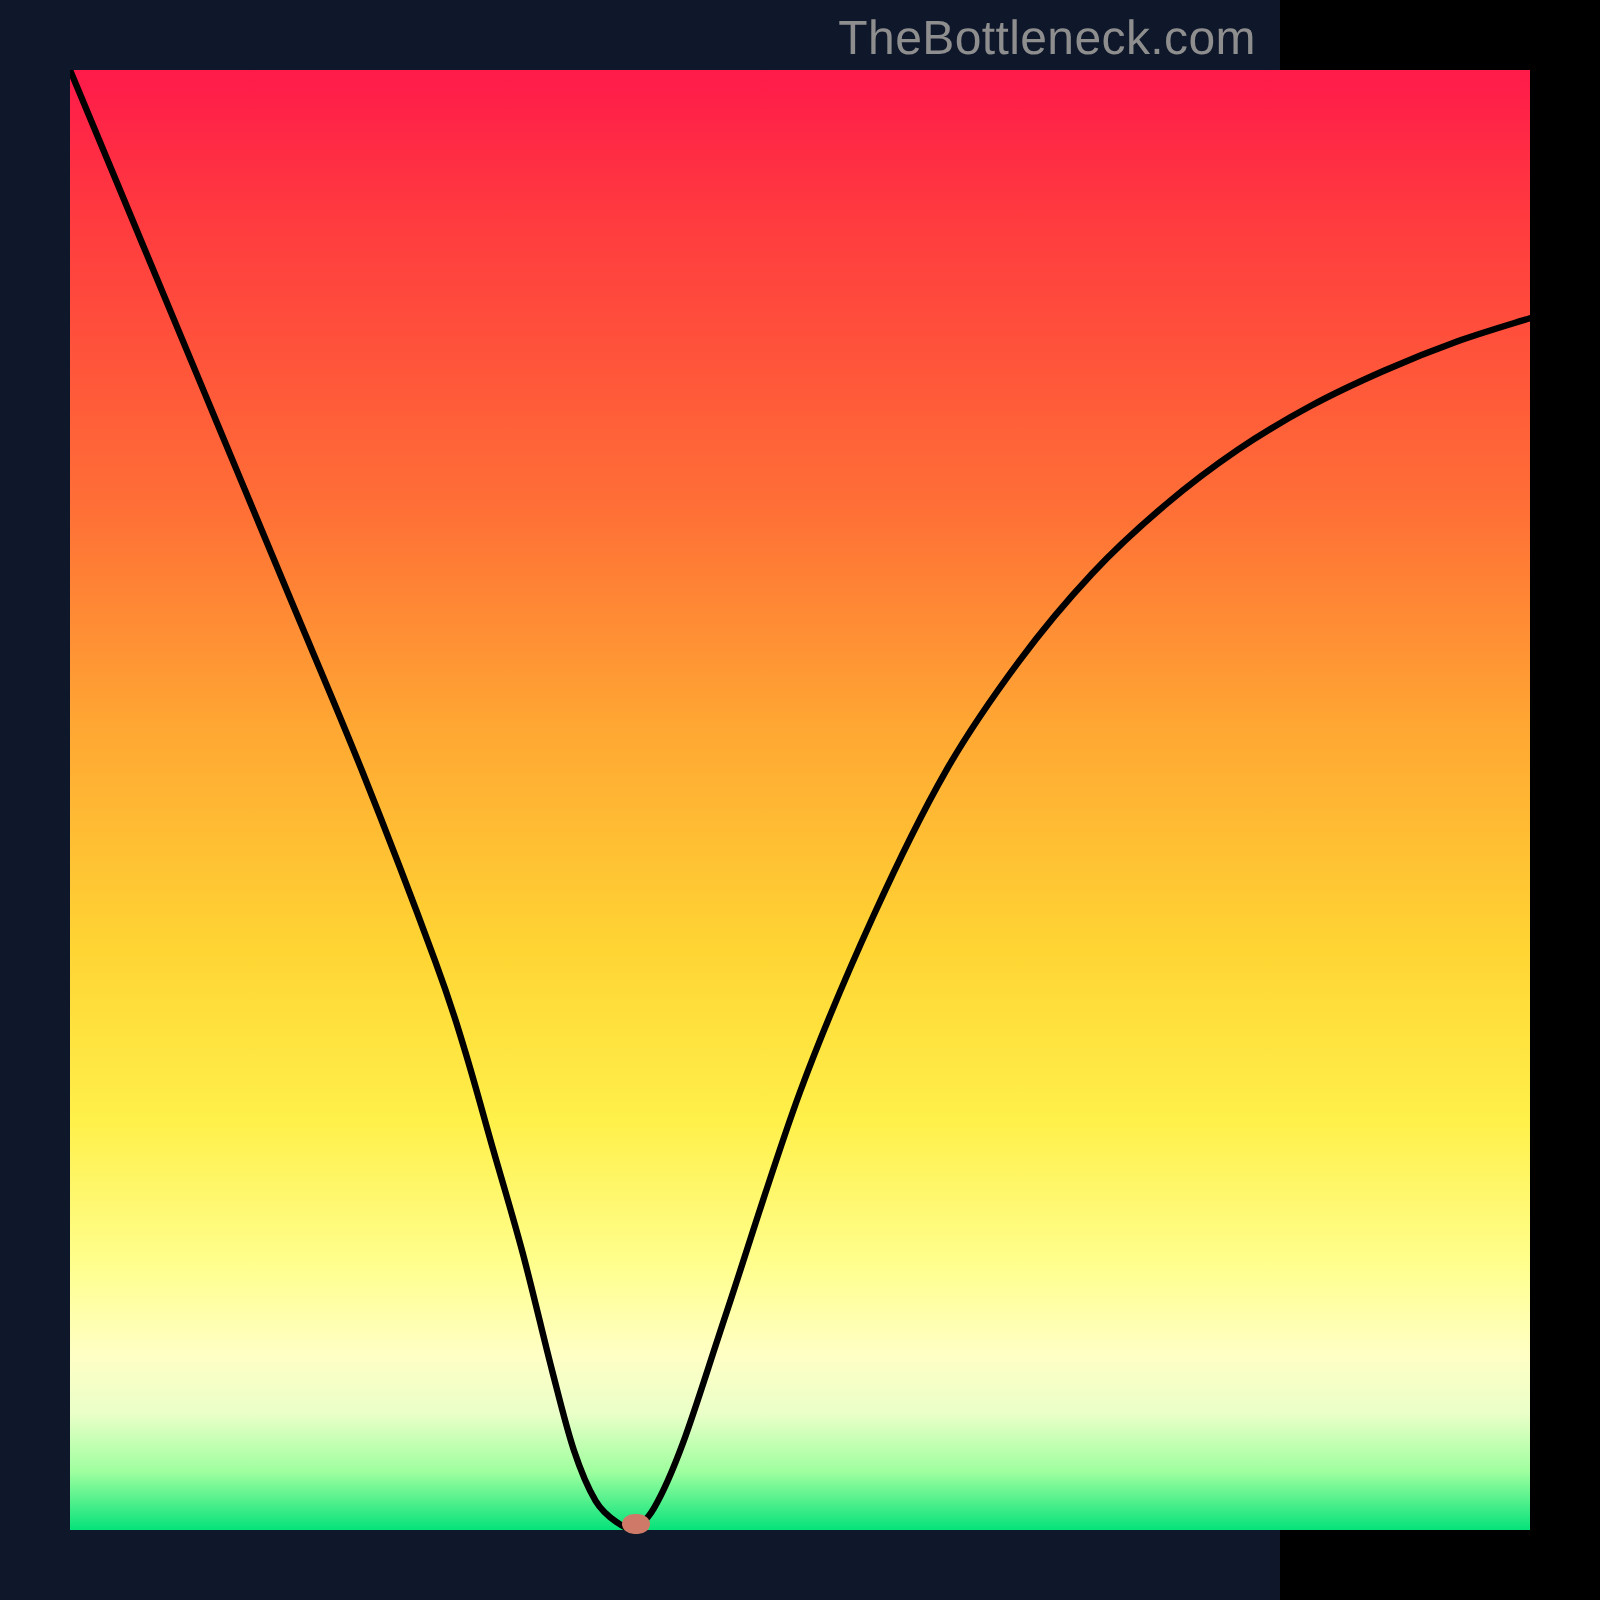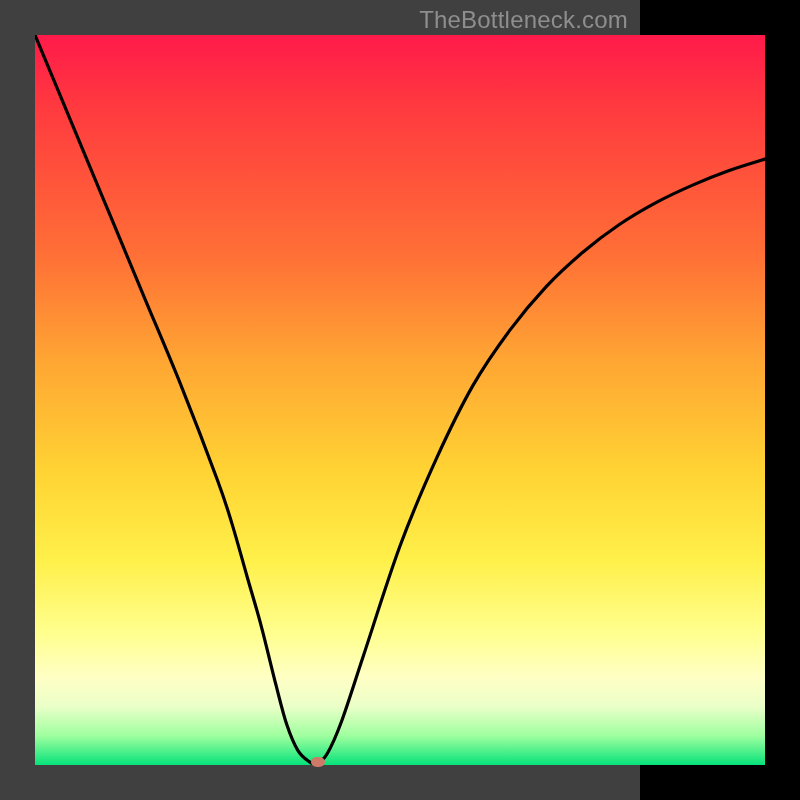--- a/index.html
+++ b/index.html
@@ -10,21 +10,21 @@
     background: #000;
     overflow: hidden;
     font-family: Arial, Helvetica, sans-serif;
   }
   .frame {
     position: absolute;
     left: 0;
     top: 0;
     width: 640px;
     height: 800px;
-    background: #404040;
+    background: #0f172a;
   }
   .plot-area {
     position: absolute;
     left: 35px;
     top: 35px;
     width: 730px;
     height: 730px;
     
     background: linear-gradient(to bottom,
       #ff1a4a 0%,

